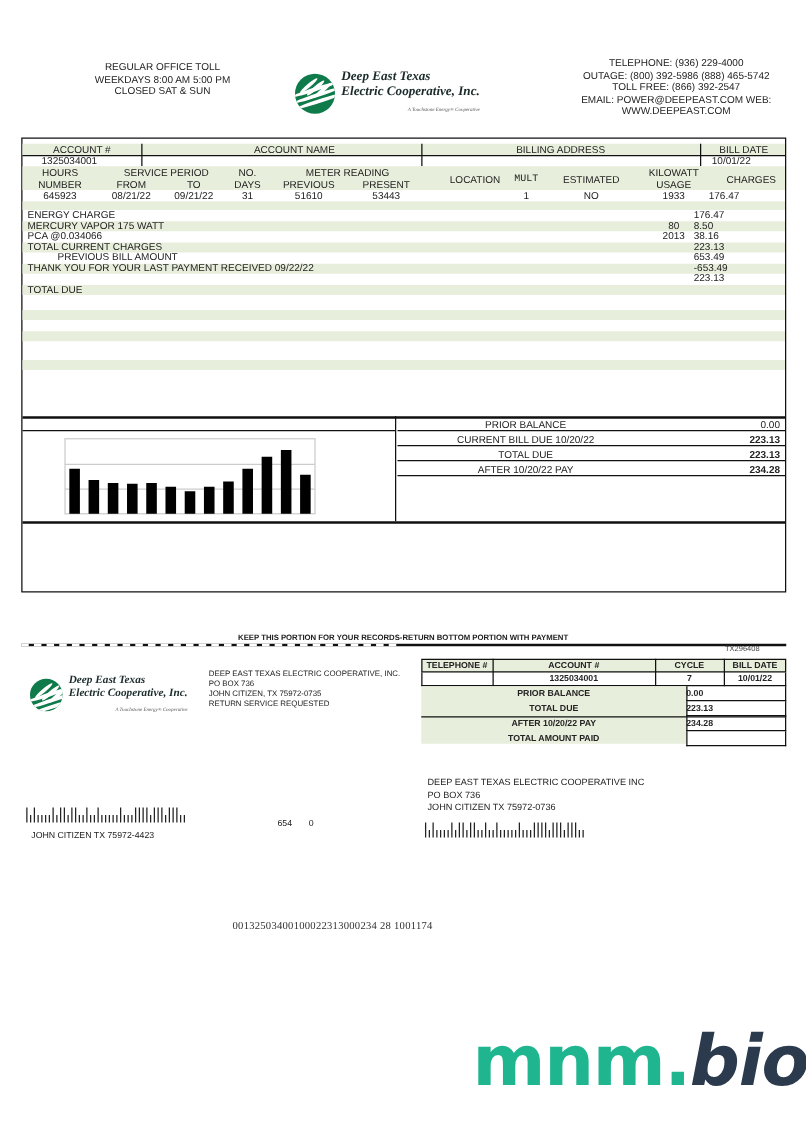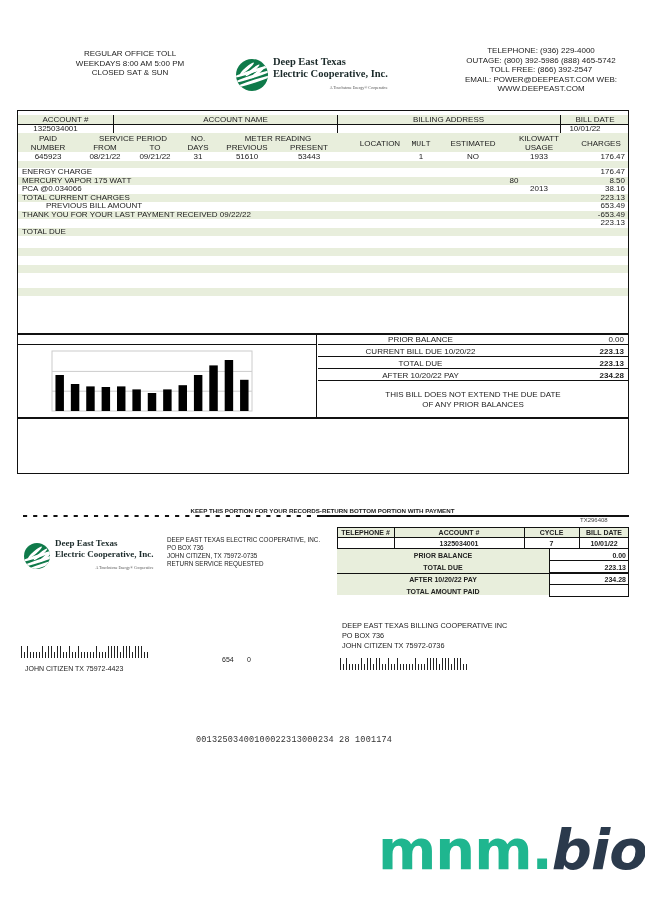--- a/index.html
+++ b/index.html
@@ -1,31 +1,31 @@
 <!DOCTYPE html>
 <html><head>
 <meta charset="utf-8">
 <style>
   * { box-sizing: border-box; margin: 0; padding: 0; }
   html, body { width: 645px; height: 917px; background: #ffffff; overflow: hidden; }
   body { position: relative; font-family: "Liberation Sans", sans-serif; color: #222; font-size: 8px; }
   .abs { position: absolute; }
   .c { text-align: center; }
-  .r { text-align: right; }
+  .r { text-align: left; }
   .green { background: #e8eedc; }
 
   
   #office-hours { left: 50px; top: 49px; width: 160px; line-height: 9.5px; font-size: 8px; text-align: center; }
   #contact { left: 430px; top: 46px; width: 222px; line-height: 9.5px; font-size: 8px; text-align: center; }
   .logo { display: flex; align-items: center; }
   .logo .globe { width: 32px; height: 32px; border-radius: 50%; background: #0f7a4a; position: relative; overflow: hidden; flex: 0 0 auto; }
   .logo .globe::before, .logo .globe::after { content: ""; position: absolute; left: -4px; width: 40px; height: 3px; background: #fff; border-radius: 50%; transform: rotate(-18deg); }
   .logo .globe::before { top: 11px; box-shadow: 0 5px 0 #fff, 0 10px 0 #fff; }
   .logo .globe::after { top: 8px; left: 2px; width: 18px; transform: rotate(-40deg); box-shadow: 3px 5px 0 #fff, 6px 10px 0 #fff; }
-  .logo .txt { margin-left: 5px; font-family: "Liberation Serif", serif; font-weight: bold; color: #1b2a2a; }
+  .logo .txt { margin-left: 5px; font-family: "Liberation Serif", serif; font-weight: bold; color: #1b2a2a; font-style: italic; }
   .logo .tag { font-family: "Liberation Serif", serif; font-weight: normal; font-size: 4px; color: #555; text-align: right; margin-top: 2px; }
   #logo-top { left: 236px; top: 56px; }
   #logo-top .txt { font-size: 10.5px; line-height: 12px; }
   #logo-bottom { left: 24px; top: 538px; }
   #logo-bottom .globe { width: 26px; height: 26px; }
   #logo-bottom .txt { font-size: 9px; line-height: 11px; }
 
   
   #main-frame { left: 17px; top: 110px; width: 612px; height: 364px; border: 1.5px solid #111; }
   .row { position: absolute; left: 0; width: 100%; }
@@ -52,21 +52,21 @@
   #remit-table { left: 337px; top: 527px; width: 292px; height: 71px; }
   .rt { position: absolute; font-size: 7px; font-weight: bold; line-height: 11px; }
 
   .barcode { position: absolute; height: 12px; display: flex; align-items: flex-end; }
   .barcode span { display: block; width: 1px; background: #222; margin-right: 2px; }
 
   #payee { left: 342px; top: 621px; font-size: 7.3px; line-height: 10px; }
   #customer-addr { left: 25px; top: 665px; font-size: 7px; }
   #code-654 { left: 222px; top: 656px; font-size: 7px; }
   #code-0 { left: 247px; top: 656px; font-size: 7px; }
-  #scanline { left: 196px; top: 735px; font-family: Liberation Mono, monospace; font-size: 8.5px; letter-spacing: 0.2px; color: #333; }
+  #scanline { left: 186px; top: 735px; font-family: Liberation Serif, serif; font-size: 8.5px; letter-spacing: 0.2px; color: #333; }
 
   #watermark { left: 378px; top: 818px; font-family: "DejaVu Sans", sans-serif; font-weight: bold; font-size: 56px; line-height: 64px; letter-spacing: -1px; }
   #watermark .a { color: #1fb68f; }
   #watermark .b { color: #2b3a4c; font-style: italic; }
 </style>
 </head>
 <body>
 
 <div id="office-hours" class="abs">
   <div>REGULAR OFFICE TOLL</div>
@@ -105,21 +105,21 @@
   <div class="vline" style="left:542px;top:4px;height:18px;"></div>
   <div class="row" style="top:13px;height:9px;">
     <div class="cell c" style="left:0;width:75px;">1325034001</div>
     <div class="cell c" style="left:95px;width:224px;"></div>
     <div class="cell c" style="left:319px;width:223px;"></div>
     <div class="cell c" style="left:542px;width:50px;">10/01/22</div>
   </div>
 
   <div class="row green" style="top:22px;height:19px;">
     <div class="cell c" style="left:0;width:60px;top:1px;">
-      <div>PAID</div>
+      <div>HOURS</div>
       <div>NUMBER</div>
     </div>
     <div class="cell c" style="left:60px;width:110px;top:1px;">SERVICE PERIOD</div>
     <div class="cell c" style="left:62px;width:50px;top:10px;">FROM</div>
     <div class="cell c" style="left:112px;width:50px;top:10px;">TO</div>
     <div class="cell c" style="left:162px;width:36px;top:1px;">
       <div>NO.</div>
       <div>DAYS</div>
     </div>
     <div class="cell c" style="left:198px;width:124px;top:1px;">METER READING</div>
@@ -150,21 +150,21 @@
   <div class="row green" style="top:50px;height:7px;"></div>
 
   <div id="line-items">
       <div class="row" style="top: 57px; height: 8.5px;">
         <div class="cell " style="left:4px;top:0;line-height:8.5px;">ENERGY CHARGE</div>
         <div class="cell c" style="left:488px;width:66px;top:0;line-height:8.5px;"></div>
         <div class="cell r" style="right:3px;width:70px;top:0;line-height:8.5px;">176.47</div>
       </div>
       <div class="row green" style="top: 65.5px; height: 8.5px;">
         <div class="cell " style="left:4px;top:0;line-height:8.5px;">MERCURY VAPOR 175 WATT</div>
-        <div class="cell c" style="left:463px;width:66px;top:0;line-height:8.5px;text-align:center;">80</div>
+        <div class="cell c" style="left:488px;width:66px;top:0;line-height:8.5px;text-align:center;">80</div>
         <div class="cell r" style="right:3px;width:70px;top:0;line-height:8.5px;">8.50</div>
       </div>
       <div class="row" style="top: 74px; height: 8.5px;">
         <div class="cell " style="left:4px;top:0;line-height:8.5px;">PCA @0.034066</div>
         <div class="cell c" style="left:488px;width:66px;top:0;line-height:8.5px;">2013</div>
         <div class="cell r" style="right:3px;width:70px;top:0;line-height:8.5px;">38.16</div>
       </div>
       <div class="row green" style="top: 82.5px; height: 8.5px;">
         <div class="cell " style="left:4px;top:0;line-height:8.5px;">TOTAL CURRENT CHARGES</div>
         <div class="cell c" style="left:488px;width:66px;top:0;line-height:8.5px;"></div>
@@ -229,24 +229,20 @@
     <span class="val" style="font-weight:bold;">223.13</span>
   </div>
   <div class="sumrow" style="top:247px;">
     <span class="lbl">TOTAL DUE</span>
     <span class="val" style="font-weight:bold;">223.13</span>
   </div>
   <div class="sumrow" style="top:259px;">
     <span class="lbl">AFTER 10/20/22 PAY</span>
     <span class="val" style="font-weight:bold;">234.28</span>
   </div>
-  <div class="cell c" style="left:300px;top:279px;width:310px;line-height:9.5px;">
-    <div>THIS BILL DOES NOT EXTEND THE DUE DATE</div>
-    <div>OF ANY PRIOR BALANCES</div>
-  </div>
 </div>
 
 <div id="tear-text" class="abs">KEEP THIS PORTION FOR YOUR RECORDS-RETURN BOTTOM PORTION WITH PAYMENT</div>
 <div id="tear" class="abs"></div>
 <div id="tear-dash" class="abs"></div>
 <div id="tx-code" class="abs">TX296408</div>
 
 <div id="logo-bottom" class="abs logo">
   <div class="globe"></div>
   <div class="txt">
@@ -291,21 +287,21 @@
   <div class="rt r" style="left:212px;top:23px;width:77px;">0.00</div>
   <div class="rt c" style="left:0;top:35px;width:212px;">TOTAL DUE</div>
   <div class="rt r" style="left:212px;top:35px;width:77px;">223.13</div>
   <div class="rt c" style="left:0;top:47px;width:212px;">AFTER 10/20/22 PAY</div>
   <div class="rt r" style="left:212px;top:47px;width:77px;">234.28</div>
   <div class="rt c" style="left:0;top:59px;width:212px;">TOTAL AMOUNT PAID</div>
   <div class="rt r" style="left:212px;top:59px;width:77px;"></div>
 </div>
 
 <div id="payee" class="abs">
-  <div>DEEP EAST TEXAS BILLING COOPERATIVE INC</div>
+  <div>DEEP EAST TEXAS ELECTRIC COOPERATIVE INC</div>
   <div>PO BOX 736</div>
   <div>JOHN CITIZEN TX 75972-0736</div>
 </div>
 
 <div class="barcode" id="barcode-customer" style="left:21px;top:646px;">
     <span style="height: 12px;"></span>
     <span style="height: 6px;"></span>
     <span style="height: 12px;"></span>
     <span style="height: 6px;"></span>
     <span style="height: 6px;"></span>

